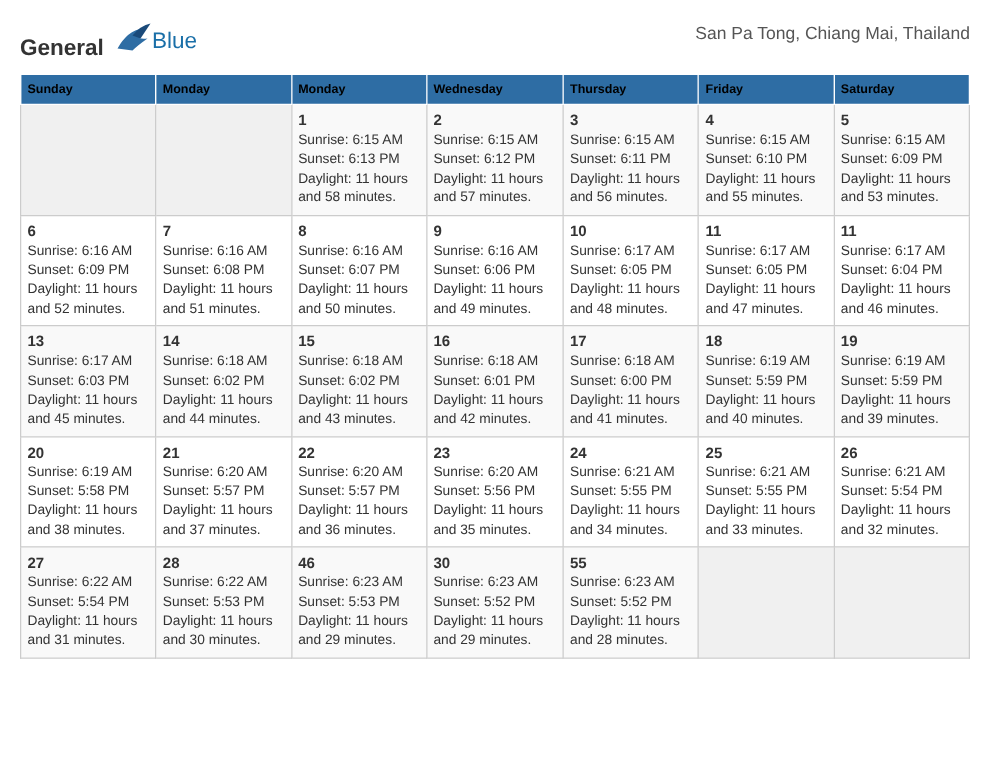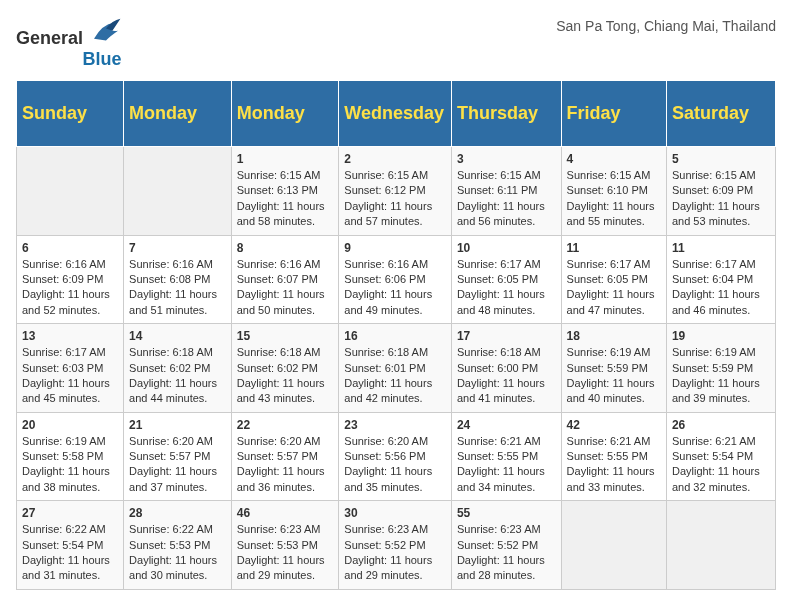--- a/index.html
+++ b/index.html
@@ -11,31 +11,30 @@
       padding: 16px;
     }
     .header {
       display: flex;
       justify-content: space-between;
       align-items: flex-start;
       margin-bottom: 10px;
     }
     .logo {
       display: flex;
-      flex-direction: column;
-      align-items: flex-end;
+      align-items: center;
     }
     .logo-general {
       font-size: 18px;
       font-weight: bold;
       color: #333;
     }
     .logo-blue {
       font-size: 18px;
-      font-weight: bold;
+      font-weight: normal;
       color: #1a6fa8;
     }
     .logo-bird {
       width: 32px;
       height: 28px;
       margin-left: 2px;
     }
     .logo-row {
       display: flex;
       align-items: center;
@@ -53,24 +52,24 @@
       color: #555;
       margin-top: 2px;
     }
     .calendar {
       width: 100%;
       border-collapse: collapse;
       font-size: 11px;
     }
     .calendar thead tr th {
       background-color: #2e6da4;
-      color: #fde047;
+      color: #000000;
       text-align: left;
-      padding: 22px 5px;
-      font-size: 18px;
+      padding: 6px 5px;
+      font-size: 10px;
       font-weight: bold;
       border: 1px solid #fff;
     }
     .calendar tbody tr td {
       vertical-align: top;
       padding: 5px 5px;
       border: 1px solid #ccc;
       width: 113px;
       min-height: 80px;
       background: #fff;
@@ -274,21 +273,21 @@
 Sunset: 5:56 PM
 Daylight: 11 hours and 35 minutes.</div>
         </td>
         <td>
           <div class="day-num">24</div>
           <div class="day-info" style="white-space: pre-line;">Sunrise: 6:21 AM
 Sunset: 5:55 PM
 Daylight: 11 hours and 34 minutes.</div>
         </td>
         <td>
-          <div class="day-num">42</div>
+          <div class="day-num">25</div>
           <div class="day-info" style="white-space: pre-line;">Sunrise: 6:21 AM
 Sunset: 5:55 PM
 Daylight: 11 hours and 33 minutes.</div>
         </td>
         <td>
           <div class="day-num">26</div>
           <div class="day-info" style="white-space: pre-line;">Sunrise: 6:21 AM
 Sunset: 5:54 PM
 Daylight: 11 hours and 32 minutes.</div>
         </td>

